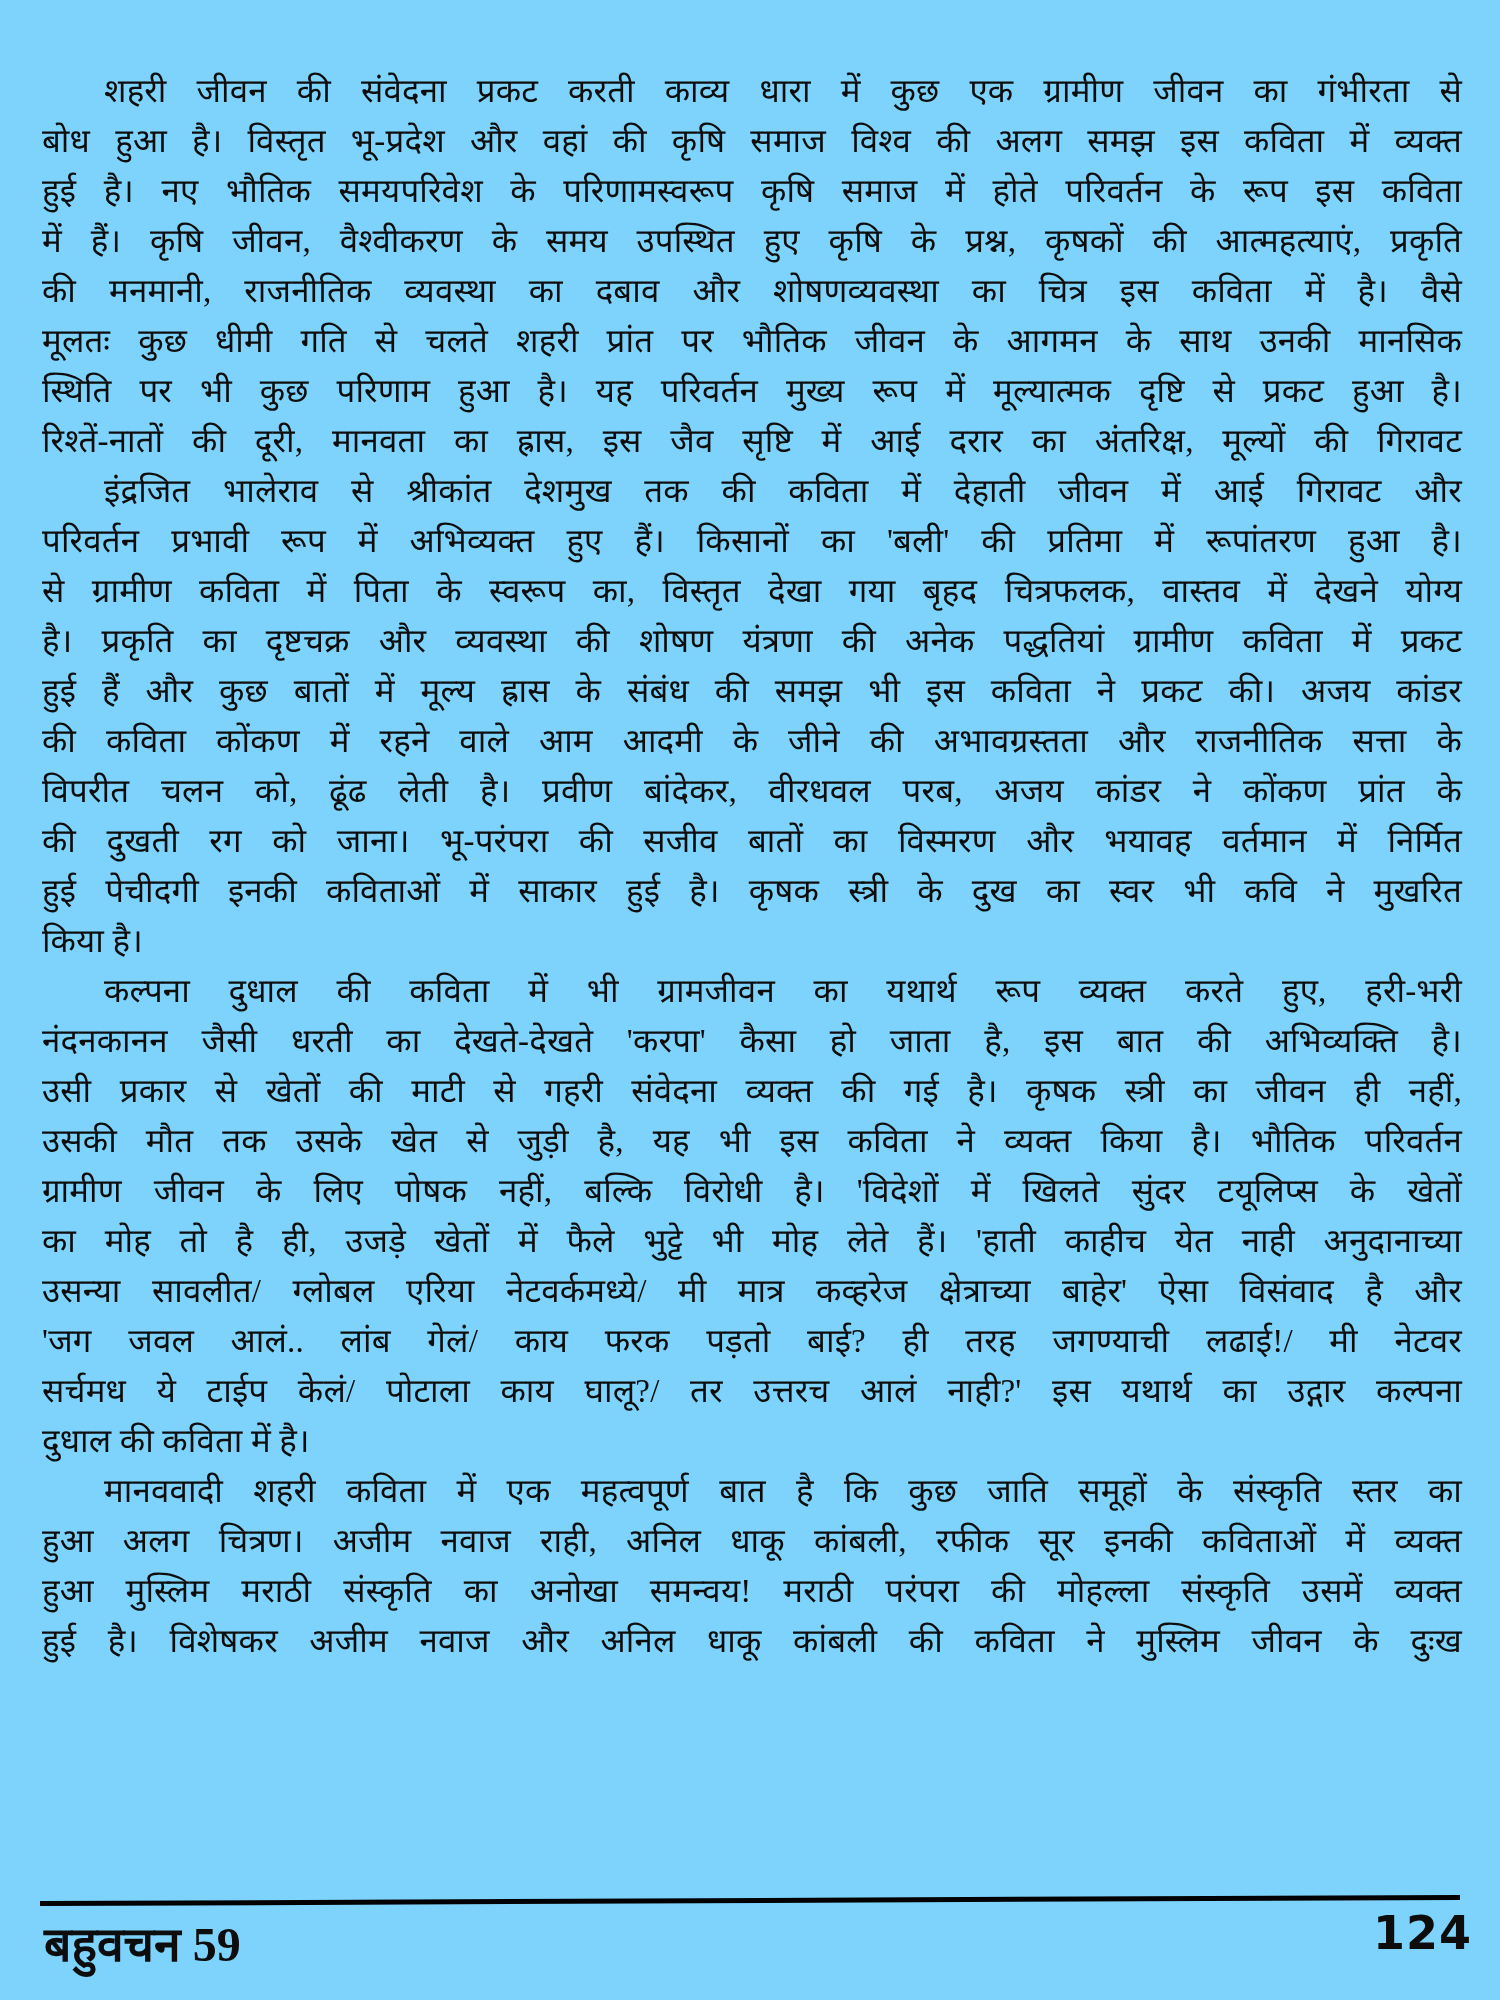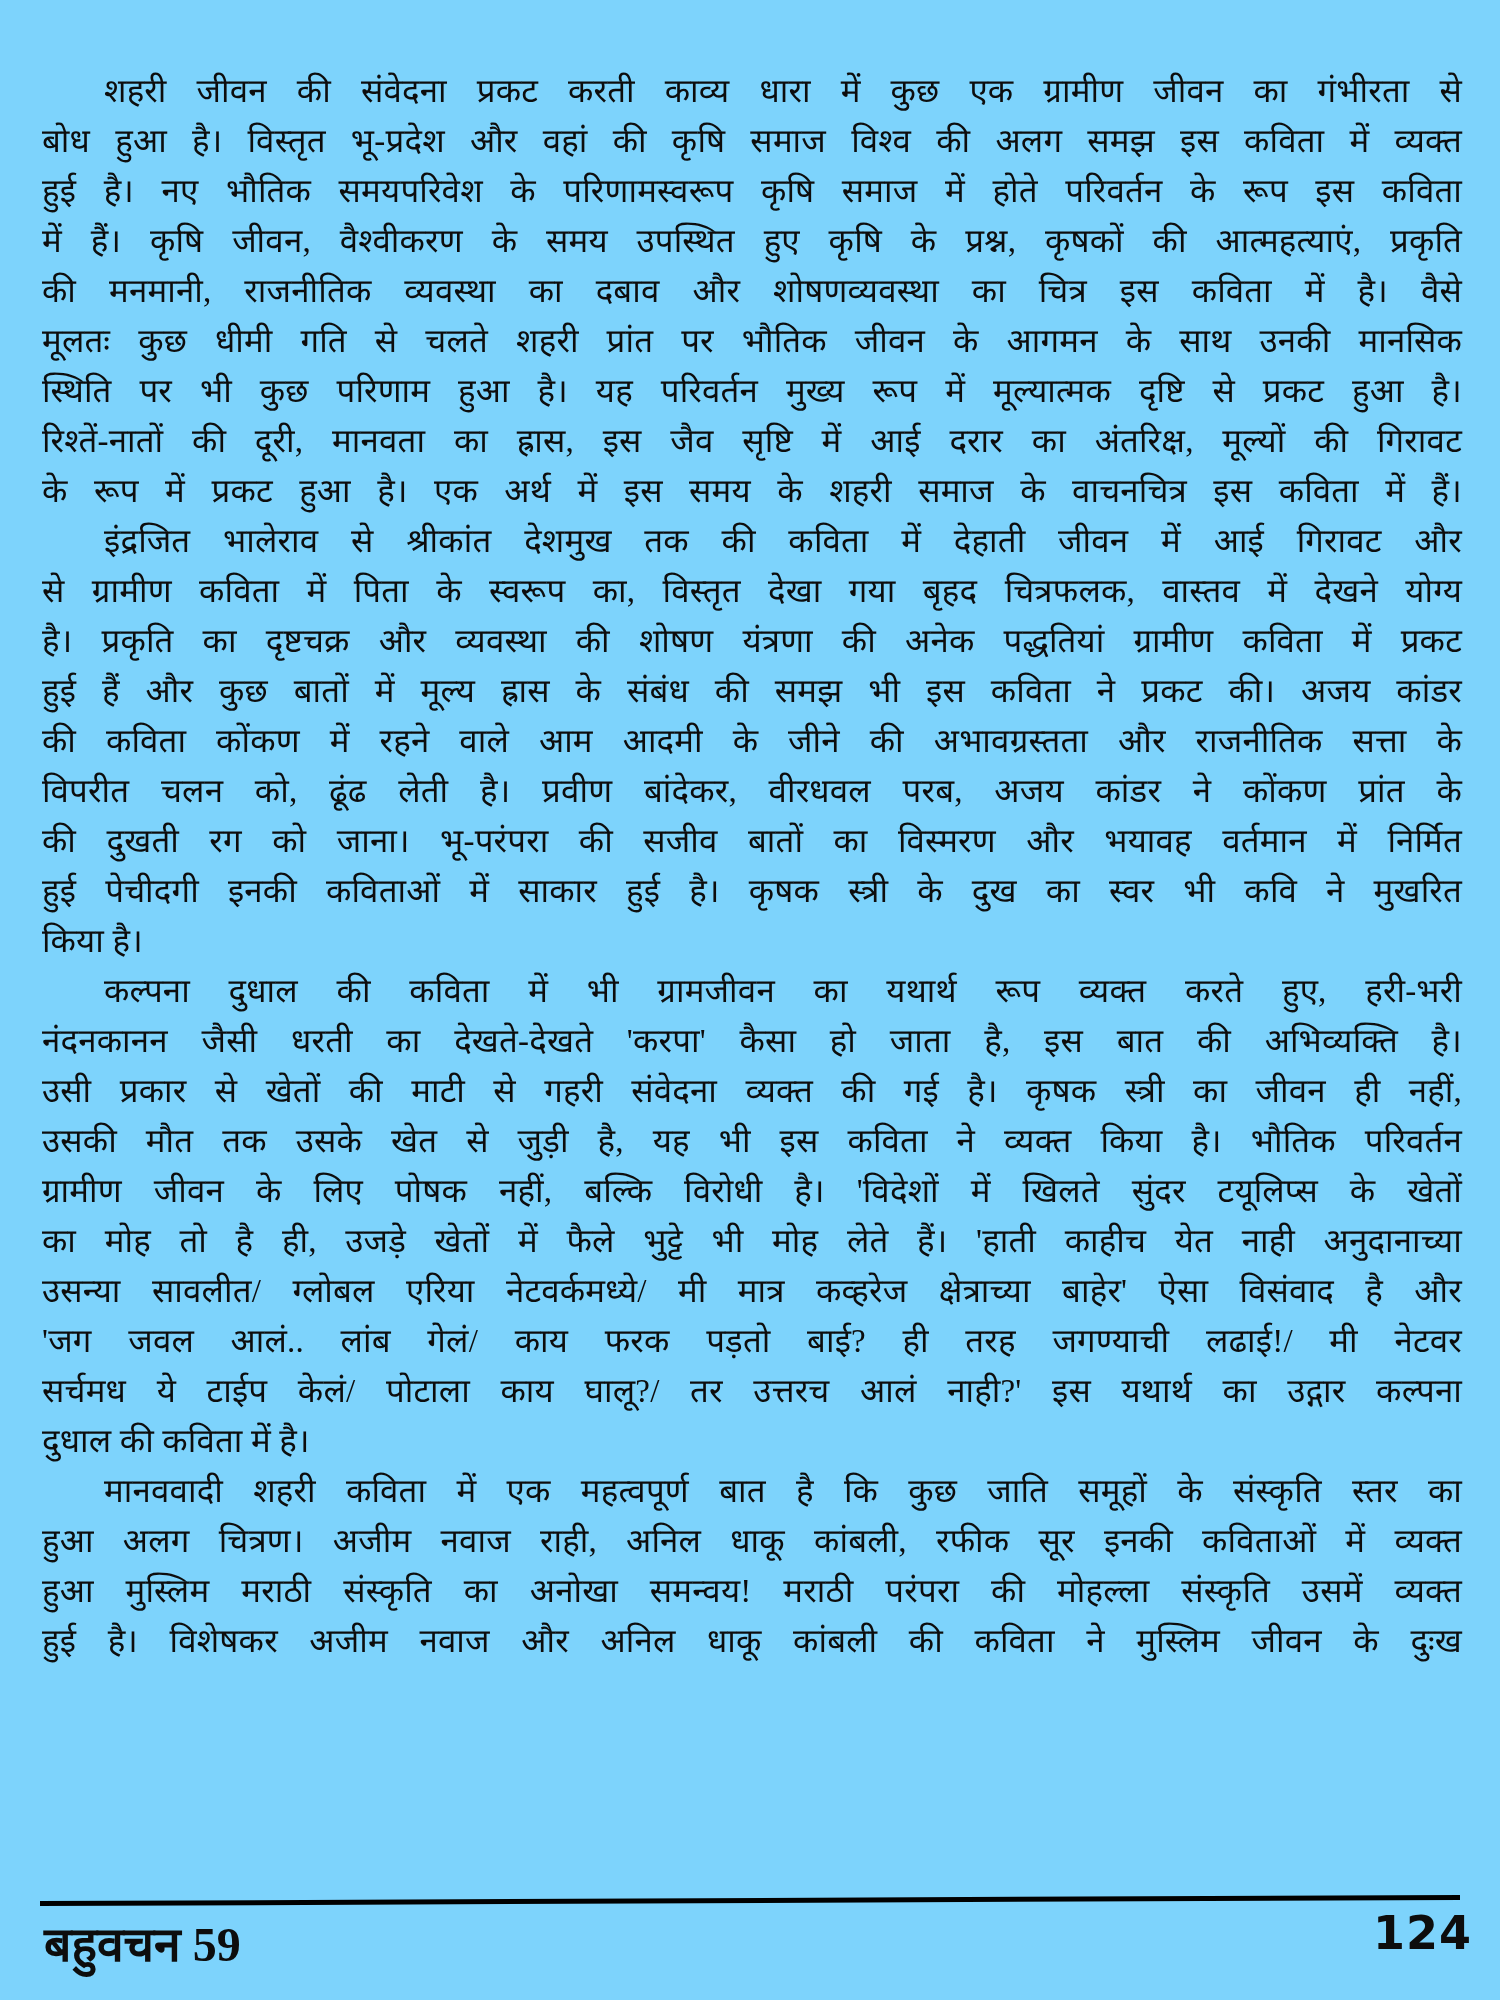--- a/index.html
+++ b/index.html
@@ -76,25 +76,25 @@
 
     <div class="paragraph">
       <div class="line first">शहरी जीवन की संवेदना प्रकट करती काव्य धारा में कुछ एक ग्रामीण जीवन का गंभीरता से</div>
       <div class="line">बोध हुआ है। विस्तृत भू-प्रदेश और वहां की कृषि समाज विश्व की अलग समझ इस कविता में व्यक्त</div>
       <div class="line">हुई है। नए भौतिक समयपरिवेश के परिणामस्वरूप कृषि समाज में होते परिवर्तन के रूप इस कविता</div>
       <div class="line">में हैं। कृषि जीवन, वैश्वीकरण के समय उपस्थित हुए कृषि के प्रश्न, कृषकों की आत्महत्याएं, प्रकृति</div>
       <div class="line">की मनमानी, राजनीतिक व्यवस्था का दबाव और शोषणव्यवस्था का चित्र इस कविता में है। वैसे</div>
       <div class="line">मूलतः कुछ धीमी गति से चलते शहरी प्रांत पर भौतिक जीवन के आगमन के साथ उनकी मानसिक</div>
       <div class="line">स्थिति पर भी कुछ परिणाम हुआ है। यह परिवर्तन मुख्य रूप में मूल्यात्मक दृष्टि से प्रकट हुआ है।</div>
       <div class="line">रिश्तें-नातों की दूरी, मानवता का ह्रास, इस जैव सृष्टि में आई दरार का अंतरिक्ष, मूल्यों की गिरावट</div>
-      <div class="line">के रूप में प्रकट हुआ है। एक अर्थ में इस समय के शहरी समाज के वाचनचित्र इस कविता में हैं।</div>
     </div>
 
     <div class="paragraph">
       <div class="line first">इंद्रजित भालेराव से श्रीकांत देशमुख तक की कविता में देहाती जीवन में आई गिरावट और</div>
+      <div class="line">परिवर्तन प्रभावी रूप में अभिव्यक्त हुए हैं। किसानों का 'बली' की प्रतिमा में रूपांतरण हुआ है।</div>
       <div class="line">से ग्रामीण कविता में पिता के स्वरूप का, विस्तृत देखा गया बृहद चित्रफलक, वास्तव में देखने योग्य</div>
       <div class="line">है। प्रकृति का दृष्टचक्र और व्यवस्था की शोषण यंत्रणा की अनेक पद्धतियां ग्रामीण कविता में प्रकट</div>
       <div class="line">हुई हैं और कुछ बातों में मूल्य ह्रास के संबंध की समझ भी इस कविता ने प्रकट की। अजय कांडर</div>
       <div class="line">की कविता कोंकण में रहने वाले आम आदमी के जीने की अभावग्रस्तता और राजनीतिक सत्ता के</div>
       <div class="line">विपरीत चलन को, ढूंढ लेती है। प्रवीण बांदेकर, वीरधवल परब, अजय कांडर ने कोंकण प्रांत के</div>
       <div class="line">की दुखती रग को जाना। भू-परंपरा की सजीव बातों का विस्मरण और भयावह वर्तमान में निर्मित</div>
       <div class="line">हुई पेचीदगी इनकी कविताओं में साकार हुई है। कृषक स्त्री के दुख का स्वर भी कवि ने मुखरित</div>
       <div class="line last">किया है।</div>
     </div>
 

